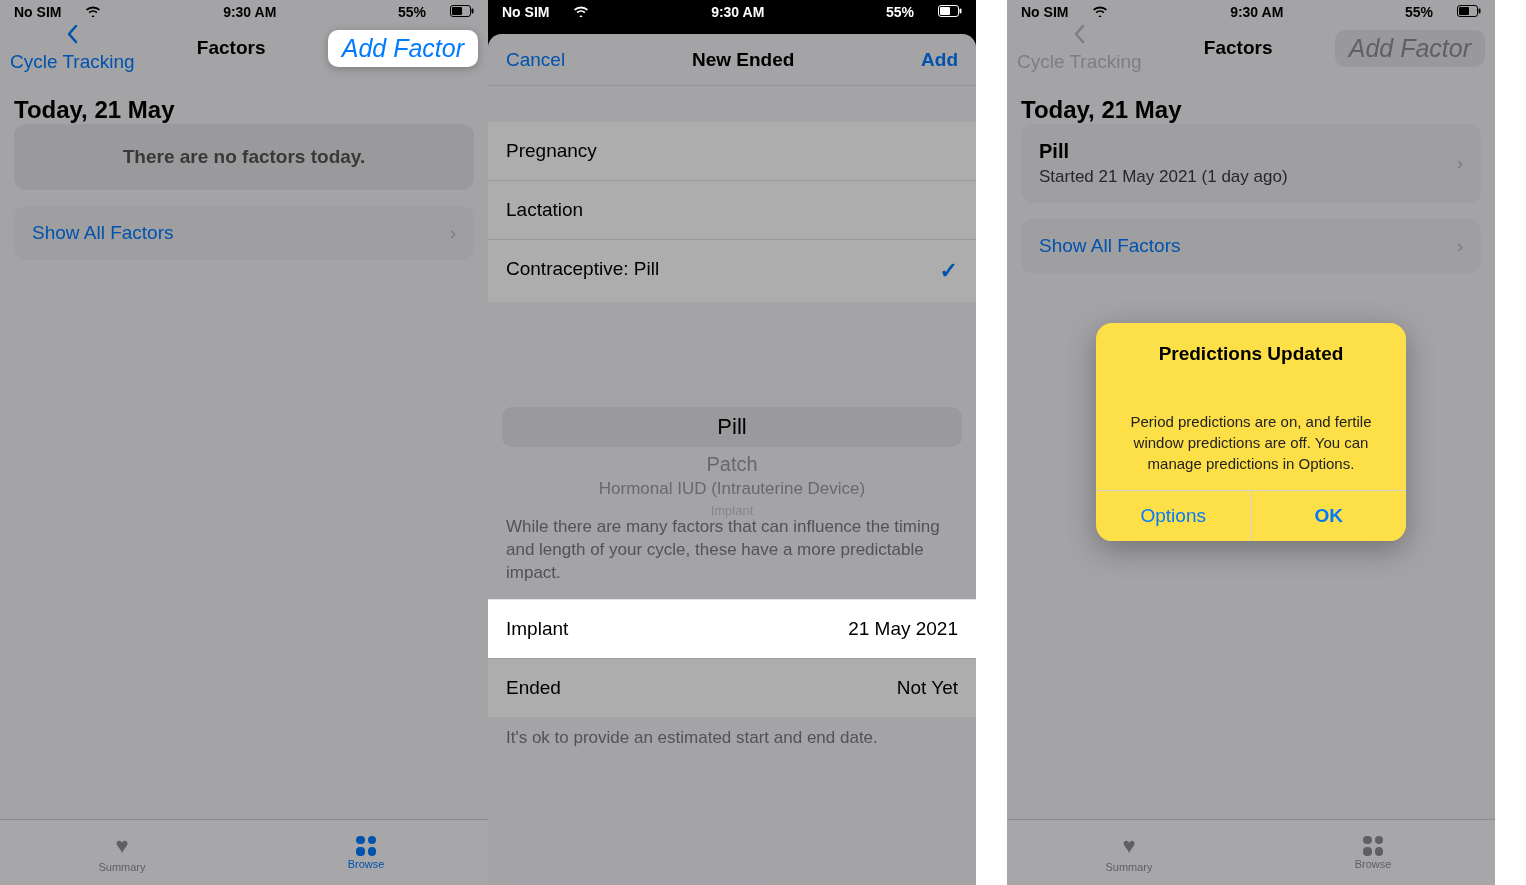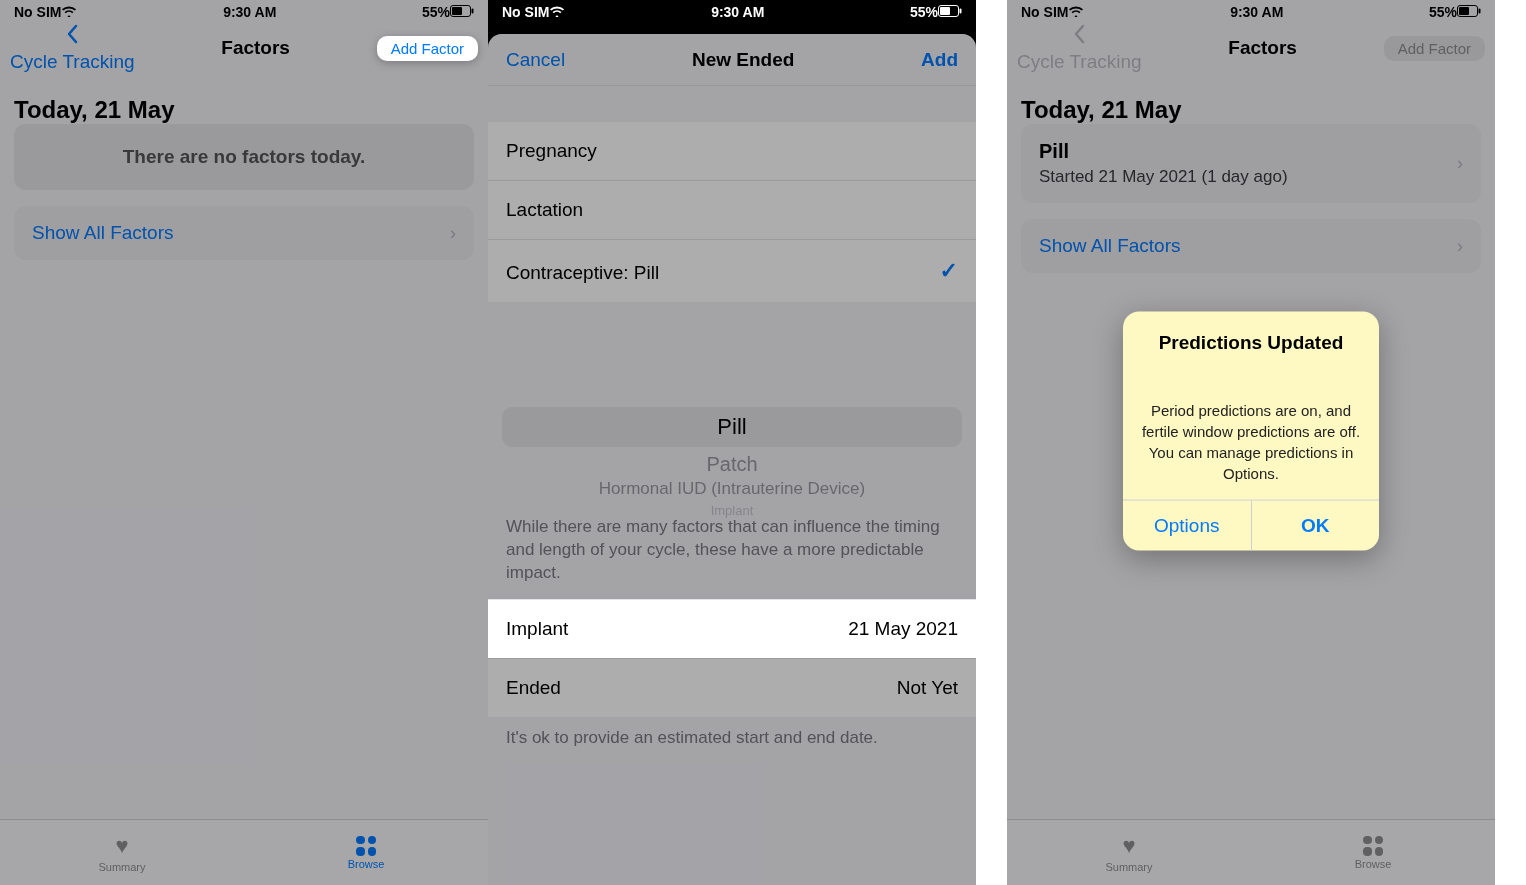--- a/index.html
+++ b/index.html
@@ -33,35 +33,36 @@
     display: flex;
     align-items: center;
     justify-content: space-between;
     padding: 0 14px;
     font-size: 14px;
     font-weight: 600;
     color: #000;
     background: #f2f2f7;
   }
   .status.light { color: #fff; background: #000; }
-  .status-left, .status-right { display: flex; align-items: center; gap: 0; }
+  .status-left, .status-right { display: flex; align-items: center; gap: 24px; }
   
   .navbar {
     height: 48px;
     display: flex;
     align-items: center;
     justify-content: space-between;
     padding: 0 10px;
     background: #f2f2f7;
   }
   .nav-left { display: flex; align-items: center; gap: 2px; color: #007aff; font-size: 19px; flex-direction: column; }
   .nav-title { font-size: 19px; font-weight: 700; color: #000; }
   .nav-right-btn {
-    font-size: 15px; color: #007aff; padding: 4px 14px;
+    font-size: 25px; color: #007aff; padding: 4px 14px;
     border-radius: 10px;
+    font-style: italic;
   }
   .highlight-btn {
     background: #fff;
     box-shadow: 0 2px 8px rgba(0,0,0,0.25);
     position: relative;
     z-index: 10;
   }
   
   .content { padding: 24px 14px 0; }
   .page-title { font-size: 24px; font-weight: 800; }
@@ -118,21 +119,21 @@
     padding: 0 18px;
     border-bottom: 1px solid rgba(0,0,0,0.08);
   }
   .sheet-nav .title { font-size: 19px; font-weight: 700; }
   .sheet-nav .btn { font-size: 19px; color: #007aff; }
   .sheet-nav .btn.bold { font-weight: 700; }
   .sheet-list { margin-top: 36px; background: #fff; }
   .sheet-row {
     padding: 18px 18px; font-size: 19px;
     border-bottom: 1px solid #e4e4e8;
-    display: flex; justify-content: space-between; align-items: flex-end;
+    display: flex; justify-content: space-between; align-items: flex-start;
   }
   .sheet-row:last-child { border-bottom: none; }
   .check { color: #007aff; font-size: 22px; font-weight: 700; }
   .picker-area { margin-top: 50px; height: 150px; position: relative; }
   .picker-sel {
     position: absolute; left: 14px; right: 14px; top: 50%; transform: translateY(-50%);
     height: 40px; background: #e3e3e8; border-radius: 10px;
     display: flex; align-items: center; justify-content: center;
     font-size: 22px;
   }
@@ -160,22 +161,22 @@
     padding: 16px 18px;
     display: flex; justify-content: space-between; align-items: center;
   }
   .pill-card .t { font-size: 20px; font-weight: 700; }
   .pill-card .sub { font-size: 17px; color: #3a3a3f; margin-top: 4px; text-align: right; }
   
   .alert {
     position: absolute;
     left: 50%; top: 50%;
     transform: translate(-50%, -55%);
-    width: 256px;
-    background: #fef9c3;
+    width: 310px;
+    background: #fde047;
     border-radius: 16px;
     overflow: hidden;
     z-index: 20;
     box-shadow: 0 8px 30px rgba(0,0,0,0.3);
   }
   .alert-body { padding: 20px 18px 16px; text-align: center; }
   .alert-title { font-size: 19px; font-weight: 700; margin-bottom: 8px; }
   .alert-msg { font-size: 15px; line-height: 1.4; color: #222; margin-top: 46px; }
   .alert-buttons { display: flex; border-top: 1px solid #d0d0d4; }
   .alert-btn {

